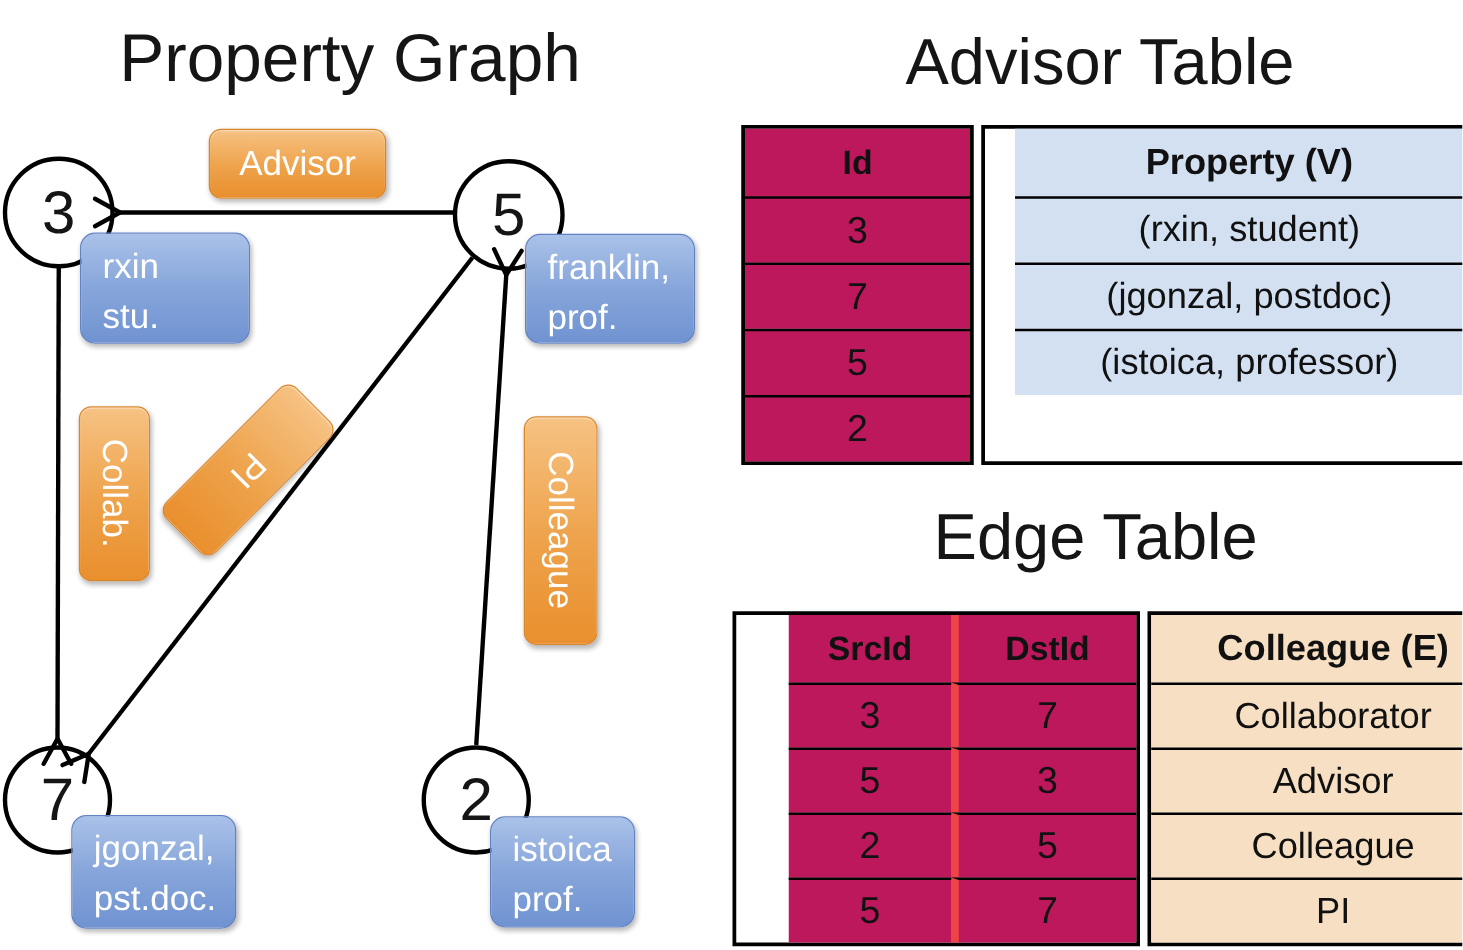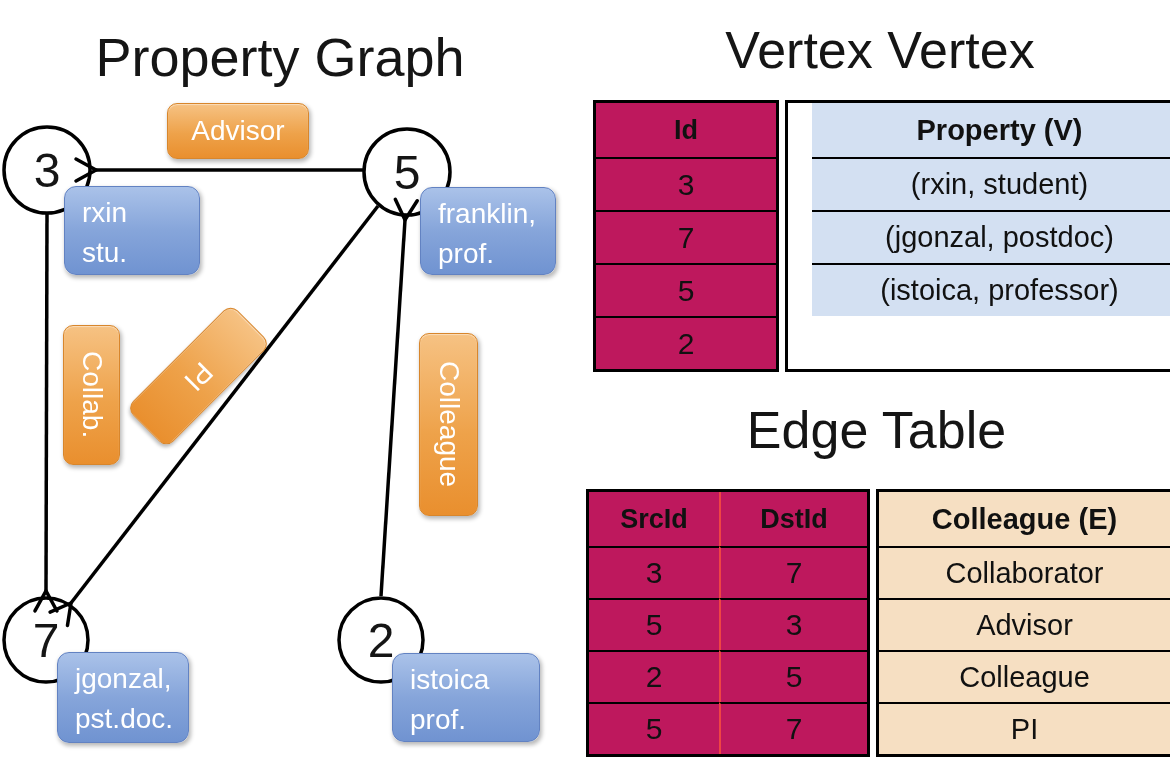--- a/index.html
+++ b/index.html
@@ -21,32 +21,32 @@
         padding:6px 0 0 17px;box-sizing:border-box;
         box-shadow:1.5px 2.5px 4px rgba(0,0,0,.28);}
   .tbl{position:absolute;display:flex;gap:6px;}
   .subtbl{border:3px solid #000;box-sizing:content-box;}
   .grid-v{display:grid;grid-template-rows:54px repeat(4,53px);}
   .grid-e{display:grid;grid-template-rows:54px repeat(4,52px);}
   .cell{display:flex;align-items:center;justify-content:center;font-size:30px;
         box-sizing:border-box;background:#be185d;}
   .cell.hdr{font-size:27px;font-weight:bold;}
   .cell.bt{border-top:2px solid #000;}
-  .cell.bl{border-left:2px solid #ef4444;}
+  .cell.bl{border-left:6px solid #ef4444;}
   .vprop .cell{background:#d3e0f2;font-size:29px;}
   .eprop .cell{background:#f6dfc2;font-size:29px;}
-  .two-col{display:grid;grid-template-columns:130px 148px;grid-template-rows:54px repeat(4,52px);}
+  .two-col{display:grid;grid-template-columns:130px 148px;grid-template-rows:54px repeat(4,52px);padding-left:42px;}
 </style>
 </head>
 <body>
 
 <div class="canvas">
 
-  <div class="title" style="left:0;top:26px;width:560px;">Property Graph</div>
-  <div class="title" style="left:593px;top:20px;width:574px;font-size:52px;">Vertex Vertex</div>
+  <div class="title" style="left:0;top:16px;width:560px;">Property Graph</div>
+  <div class="title" style="left:593px;top:20px;width:574px;font-size:52px;">Advisor Table</div>
   <div class="title" style="left:586px;top:400px;width:581px;font-size:52px;">Edge Table</div>
 
   <svg class="graph-svg" width="560" height="760">
     <defs>
       <marker id="arrow" markerUnits="userSpaceOnUse" markerWidth="30" markerHeight="30" refX="4" refY="15" orient="auto">
         <path d="M24,4 L4,15 L24,26" fill="none" stroke="#000" stroke-width="3.5" stroke-linecap="round"></path>
       </marker>
     </defs>
     <circle cx="47" cy="170" r="43" fill="#fff" stroke="#000" stroke-width="3.5"></circle>
     <circle cx="407" cy="172" r="43" fill="#fff" stroke="#000" stroke-width="3.5"></circle>
@@ -81,21 +81,21 @@
     <div>stu.</div>
   </div>
   <div class="bbox" style="left:420px;top:187px;width:136px;height:88px;">
     <div>franklin,</div>
     <div>prof.</div>
   </div>
   <div class="bbox" style="left:57px;top:652px;width:132px;height:91px;">
     <div>jgonzal,</div>
     <div>pst.doc.</div>
   </div>
-  <div class="bbox" style="left:392px;top:653px;width:148px;height:89px;">
+  <div class="bbox" style="left:392px;top:653px;width:116px;height:89px;">
     <div>istoica</div>
     <div>prof.</div>
   </div>
 
   <div class="tbl" style="left:593px;top:100px;">
     <div class="subtbl grid-v" style="width:180px;">
       <div class="cell hdr">Id</div>
       <div class="cell bt">3</div>
       <div class="cell bt">7</div>
       <div class="cell bt">5</div>

